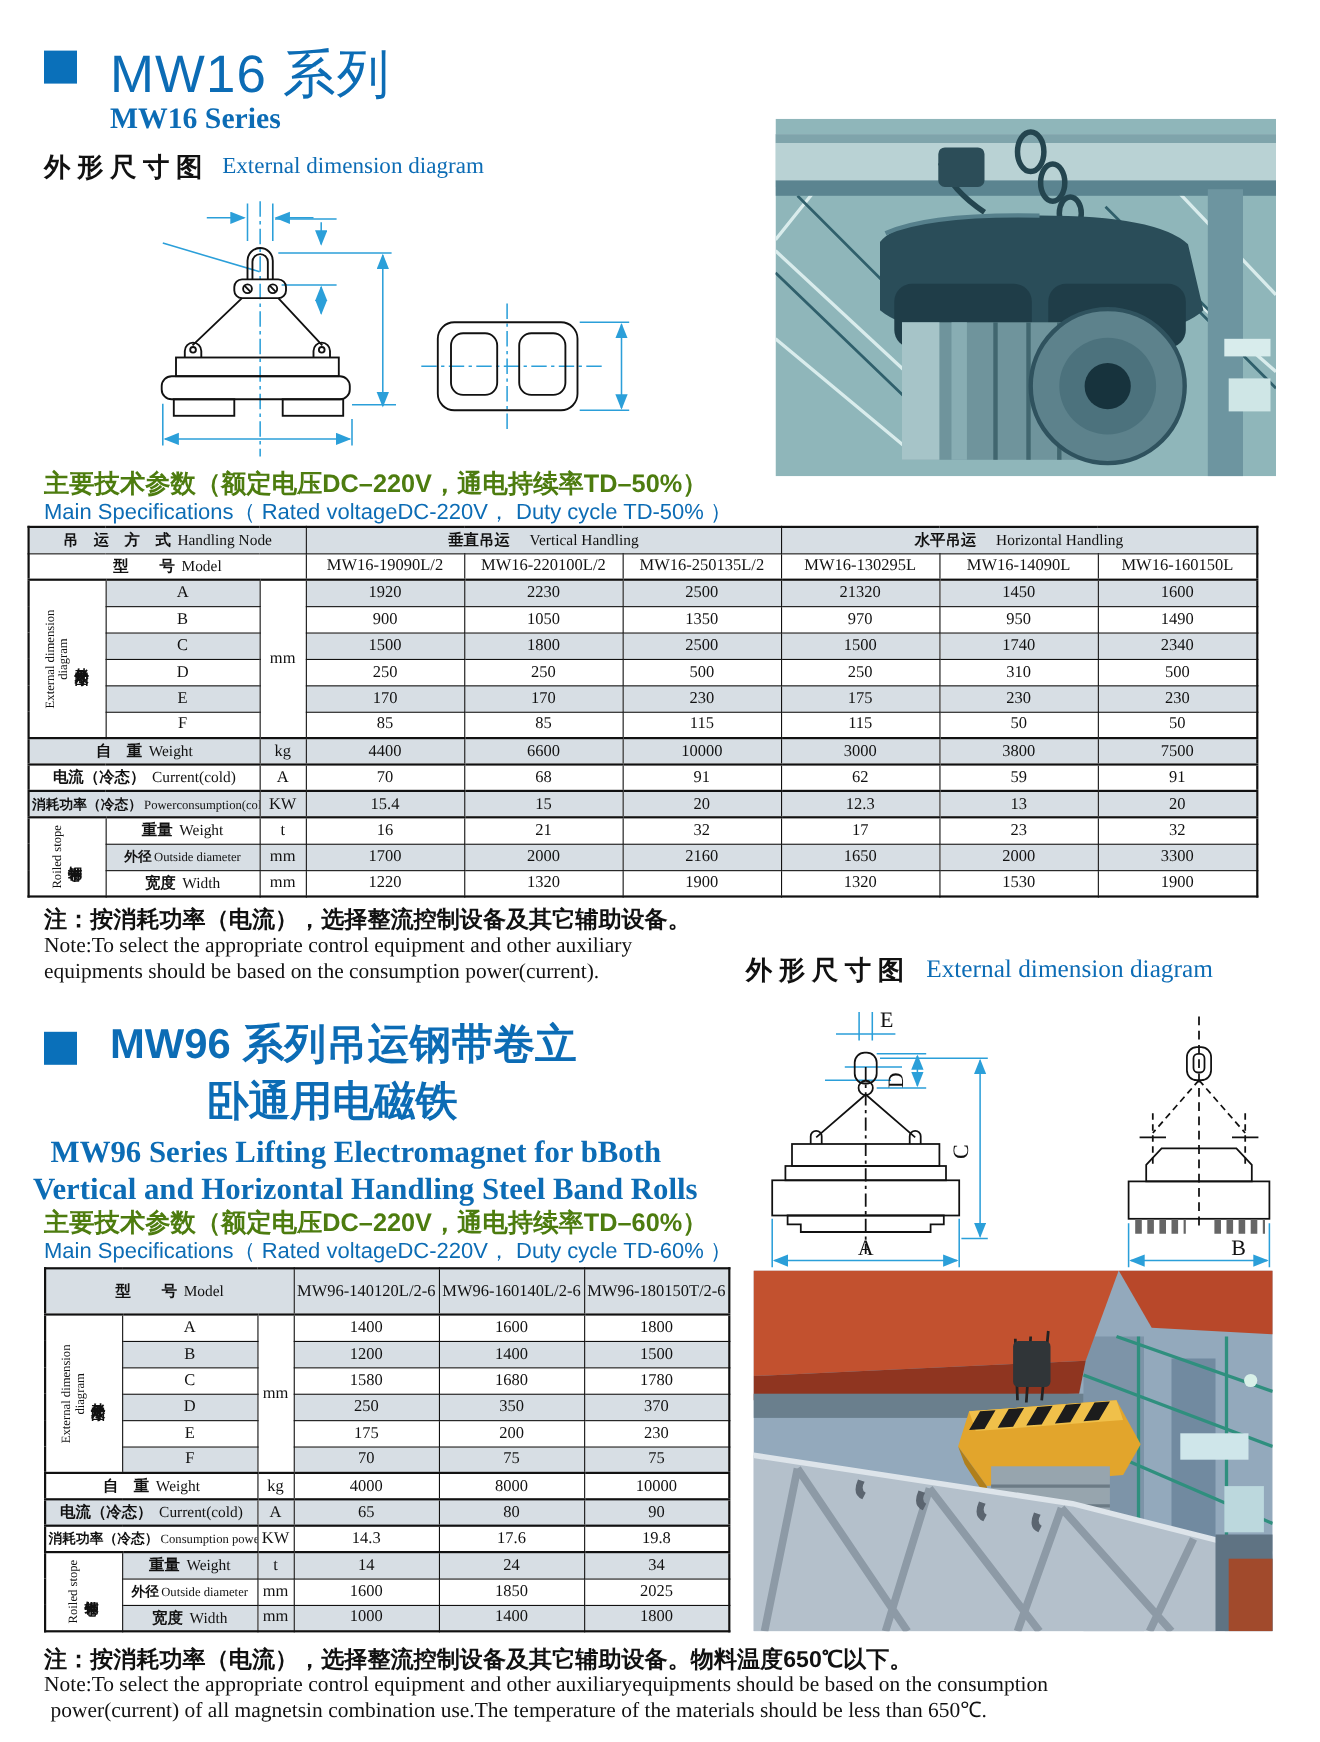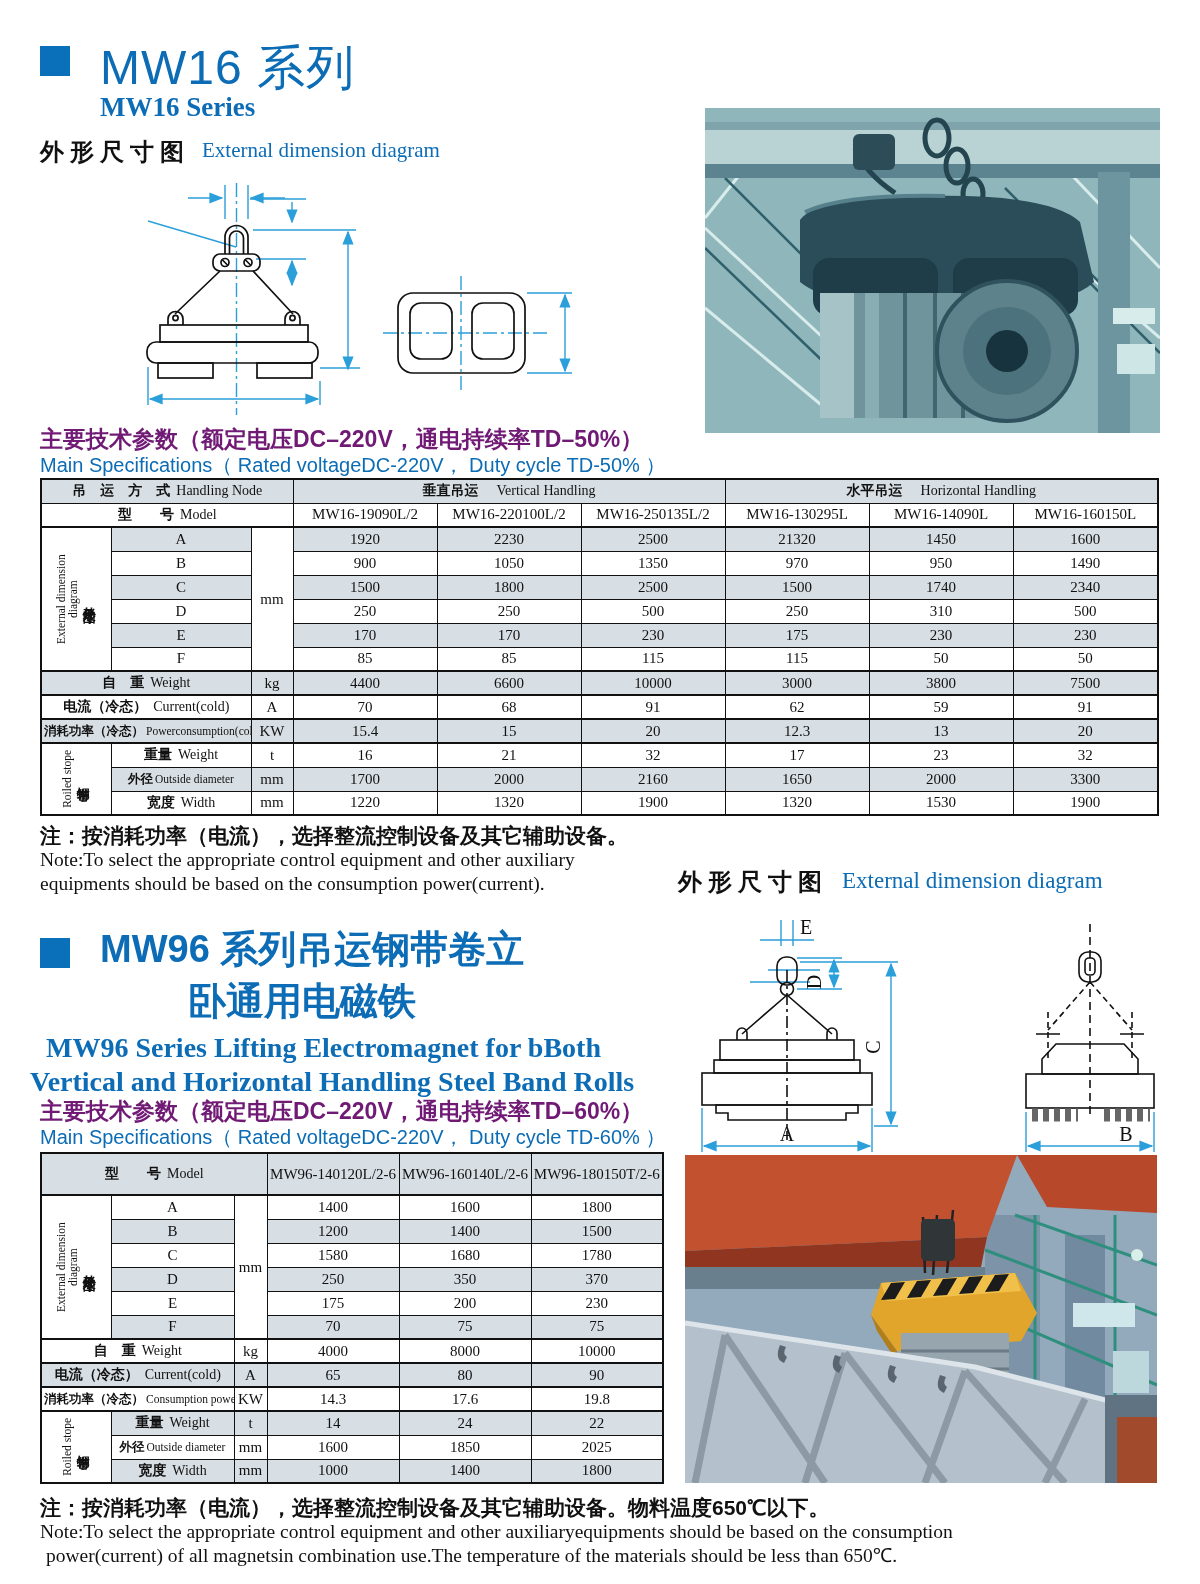--- a/index.html
+++ b/index.html
@@ -3,21 +3,21 @@
 <meta charset="utf-8">
 <style>
   html,body{margin:0;padding:0;background:#fff;}
   body{width:1200px;height:1584px;position:relative;font-family:"Liberation Sans",sans-serif;color:#111;}
   .abs{position:absolute;}
   .marker{width:30px;height:30px;background:#0a70ba;}
   .h1zh{font-size:48px;font-weight:normal;color:#0c6cb5;letter-spacing:1px;}
   .h1en{font-size:27px;font-weight:bold;color:#0c6cb5;font-family:"Liberation Serif",serif;}
   .diagHeadZh{font-size:24px;font-weight:bold;letter-spacing:6px;color:#111;}
   .diagHeadEn{font-size:21px;color:#0c6cb5;font-family:"Liberation Serif",serif;}
-  .specZh{font-size:23px;font-weight:bold;color:#701a75;}
+  .specZh{font-size:23px;font-weight:bold;color:#4d7c0f;}
   .specEn{font-size:20px;color:#0c6cb5;font-family:Liberation Sans, sans-serif;}
   .noteZh{font-size:21px;font-weight:bold;}
   .noteEn{font-size:19.5px;font-family:"Liberation Serif",serif;line-height:24px;}
 
   table.spec{border-collapse:collapse;table-layout:fixed;border:2px solid #111;}
   table.spec td{border:1px solid #111;text-align:center;vertical-align:middle;
     font-family:"Liberation Serif",serif;font-size:15px;padding:0 2px;overflow:hidden;white-space:nowrap;}
   table.spec tr{height:24px;}
   table.spec tr.gray td{background:#d7dee4;}
   table.spec tr td.wbg{background:#fff;}
@@ -124,21 +124,21 @@
   <rect x="160" y="185" width="14" height="125" fill="#88adb3"></rect>
   <path d="M200,185 V310 M230,185 V310 M258,185 V310" stroke="#41666f" stroke-width="4"></path>
   <circle cx="302" cy="243" r="70" fill="#5d828c" stroke="#2f525e" stroke-width="4"></circle>
   <circle cx="302" cy="243" r="44" fill="#4c727d"></circle>
   <circle cx="302" cy="243" r="21" fill="#17333d"></circle>
 </svg>
 
 <div class="abs specZh" style="left:40px;top:424px">主要技术参数（额定电压DC–220V，通电持续率TD–50%）</div>
 <div class="abs specEn" style="left:40px;top:452px">Main Specifications（ Rated voltageDC-220V，  Duty cycle TD-50% ）</div>
 
-<table class="spec abs" style="left:40px;top:478px;width:1080px">
+<table class="spec abs" style="left:25px;top:478px;width:1080px">
   <colgroup>
       <col style="width:70px">
       <col style="width:140px">
       <col style="width:42px">
     <col style="width:144px">
       <col style="width:144px">
       <col style="width:144px">
     <col style="width:144px">
       <col style="width:144px">
       <col style="width:145px">
@@ -436,21 +436,21 @@
     <td rowspan="3" class="wbg">
           <div class="vwrap">
             <div class="ven">Roiled stope</div>
             <div class="vzh">钢带卷</div>
           </div>
         </td>
     <td><span class="lblzh">重量</span><span class="lblen">Weight</span></td>
     <td>t</td>
     <td>14</td>
         <td>24</td>
-        <td>22</td>
+        <td>34</td>
   </tr>
   <tr class="small">
     <td><span class="lblzh">外径</span><span class="lblen">Outside diameter</span></td>
     <td>mm</td>
     <td>1600</td>
         <td>1850</td>
         <td>2025</td>
   </tr>
   <tr class="gray">
     <td><span class="lblzh">宽度</span><span class="lblen">Width</span></td>

